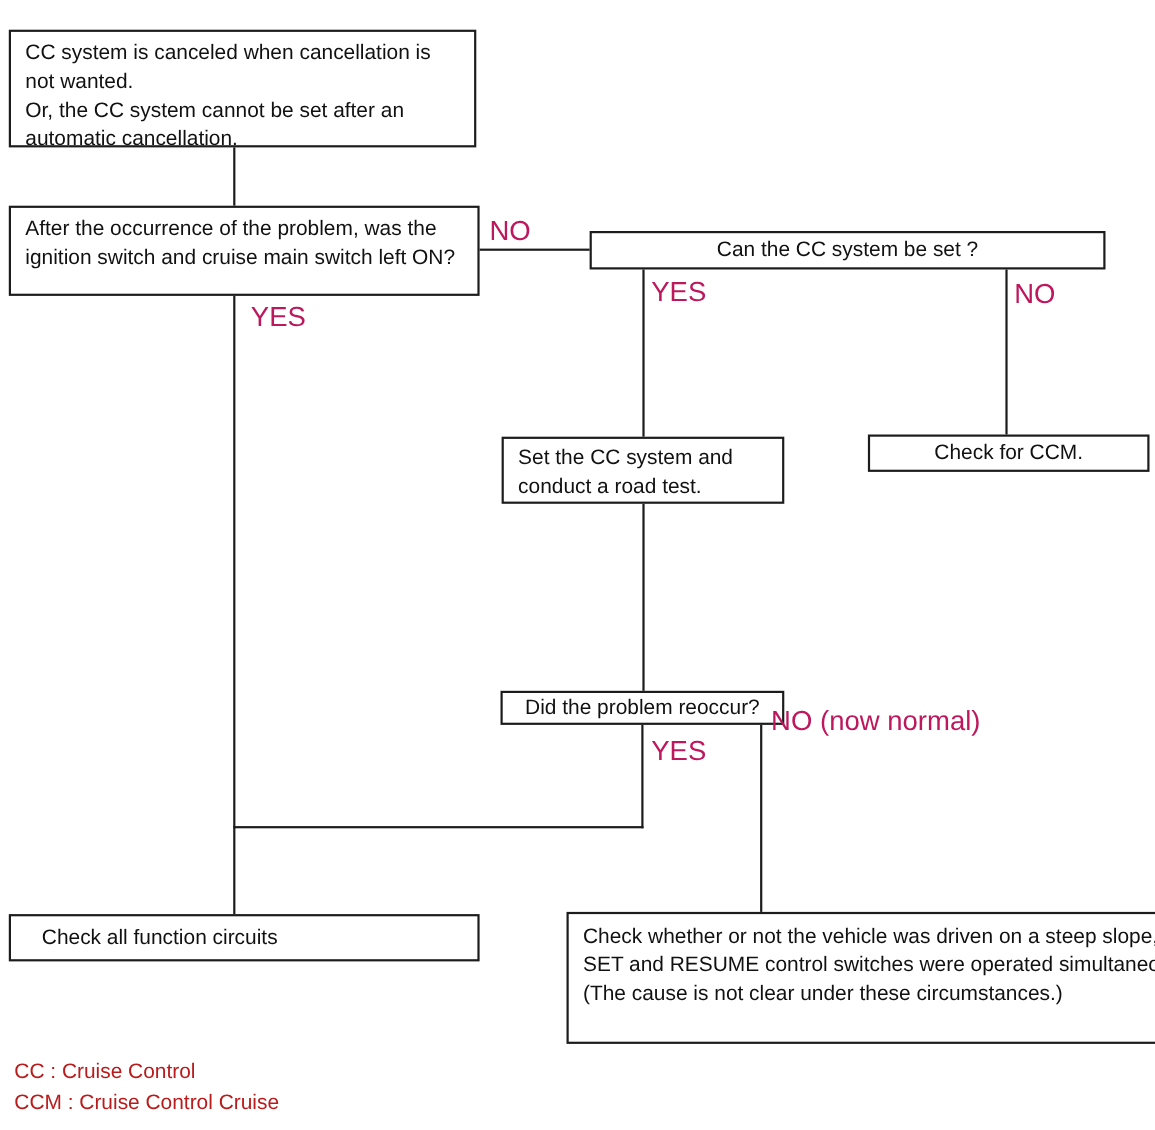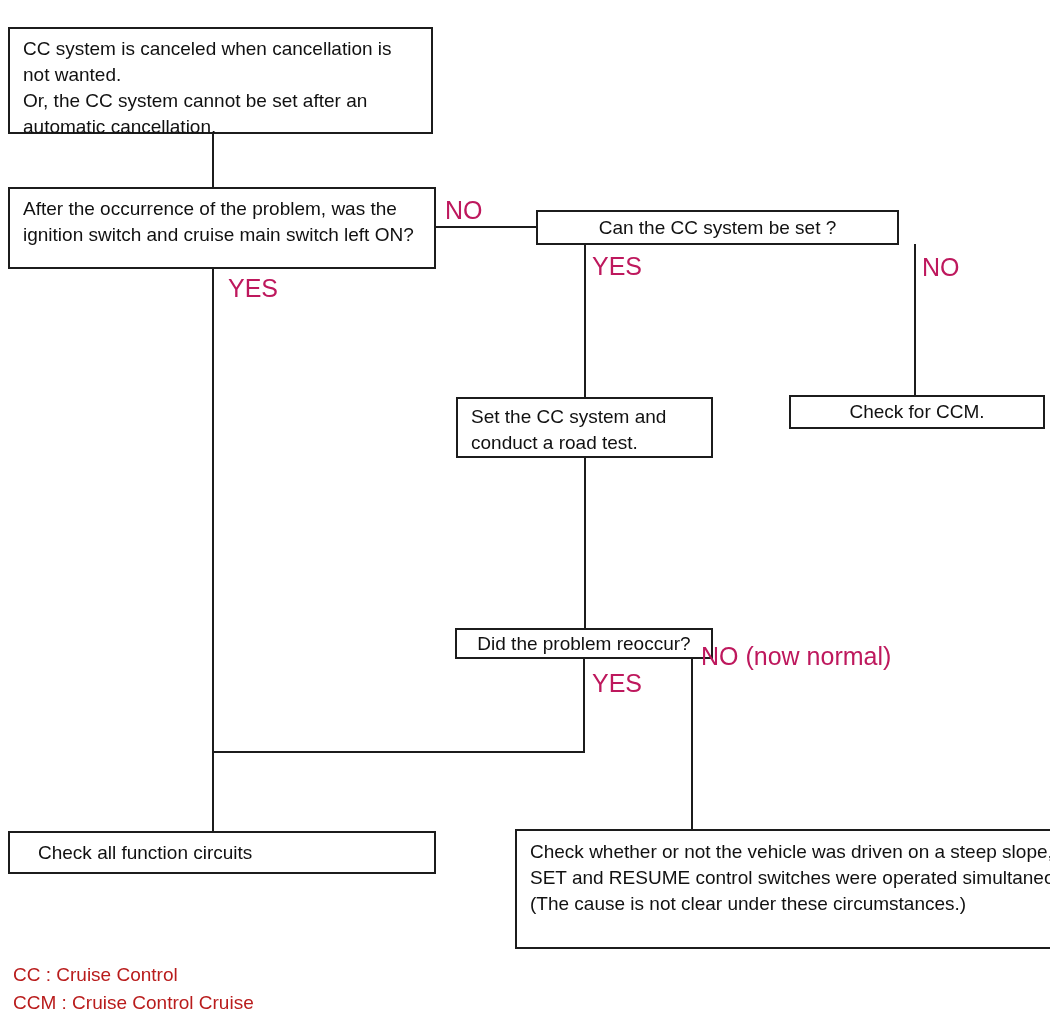--- a/index.html
+++ b/index.html
@@ -82,21 +82,21 @@
 
   <div class="box left-text" style="left:8px; top:27px; width:425px; height:107px;">
     <span class="txt">CC system is canceled when cancellation is not wanted.
 Or, the CC system cannot be set after an automatic cancellation.</span>
   </div>
 
   <div class="box left-text" style="left:8px; top:187px; width:428px; height:82px;">
     <span class="txt">After the occurrence of the problem, was the ignition switch and cruise main switch left ON?</span>
   </div>
 
-  <div class="box center-text" style="left:536px; top:210px; width:363px; height:35px;">
+  <div class="box center-text" style="left:536px; top:210px; width:469px; height:35px;">
     <span class="txt">Can the CC system be set ?</span>
   </div>
 
   <div class="box center-text" style="left:789px; top:395px; width:256px; height:34px;">
     <span class="txt">Check for CCM.</span>
   </div>
 
   <div class="box left-text" style="left:456px; top:397px; width:257px; height:61px; padding-top:5px;">
     <span class="txt">Set the CC system and conduct a road test.</span>
   </div>

